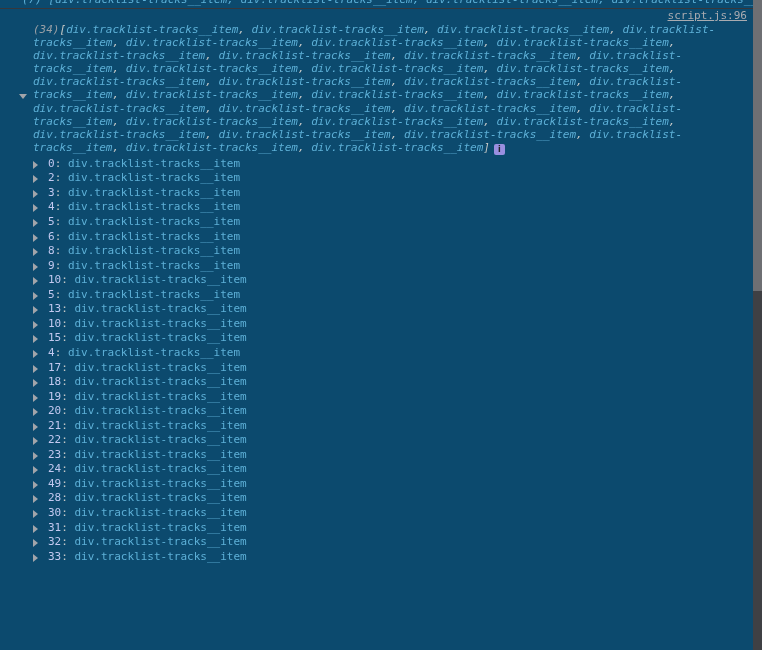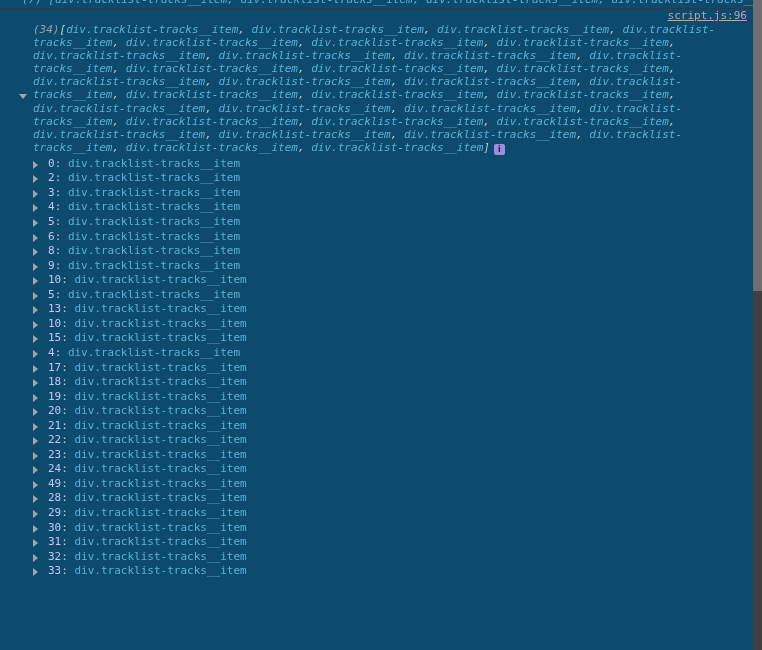--- a/index.html
+++ b/index.html
@@ -218,21 +218,20 @@
         <div class="prop-row"><span class="arrow"></span><span class="key">17</span><span class="colon">: </span><span class="val-node">div.tracklist-tracks__item</span></div>
         <div class="prop-row"><span class="arrow"></span><span class="key">18</span><span class="colon">: </span><span class="val-node">div.tracklist-tracks__item</span></div>
         <div class="prop-row"><span class="arrow"></span><span class="key">19</span><span class="colon">: </span><span class="val-node">div.tracklist-tracks__item</span></div>
         <div class="prop-row"><span class="arrow"></span><span class="key">20</span><span class="colon">: </span><span class="val-node">div.tracklist-tracks__item</span></div>
         <div class="prop-row"><span class="arrow"></span><span class="key">21</span><span class="colon">: </span><span class="val-node">div.tracklist-tracks__item</span></div>
         <div class="prop-row"><span class="arrow"></span><span class="key">22</span><span class="colon">: </span><span class="val-node">div.tracklist-tracks__item</span></div>
         <div class="prop-row"><span class="arrow"></span><span class="key">23</span><span class="colon">: </span><span class="val-node">div.tracklist-tracks__item</span></div>
         <div class="prop-row"><span class="arrow"></span><span class="key">24</span><span class="colon">: </span><span class="val-node">div.tracklist-tracks__item</span></div>
         <div class="prop-row"><span class="arrow"></span><span class="key">49</span><span class="colon">: </span><span class="val-node">div.tracklist-tracks__item</span></div>
         <div class="prop-row"><span class="arrow"></span><span class="key">28</span><span class="colon">: </span><span class="val-node">div.tracklist-tracks__item</span></div>
-        <div class="prop-row"><span class="arrow"></span><span class="key">29</span><span class="colon">: </span><span class="val-node">div.tracklist-tracks__item</span></div>
         <div class="prop-row"><span class="arrow"></span><span class="key">30</span><span class="colon">: </span><span class="val-node">div.tracklist-tracks__item</span></div>
         <div class="prop-row"><span class="arrow"></span><span class="key">31</span><span class="colon">: </span><span class="val-node">div.tracklist-tracks__item</span></div>
         <div class="prop-row"><span class="arrow"></span><span class="key">32</span><span class="colon">: </span><span class="val-node">div.tracklist-tracks__item</span></div>
         <div class="prop-row"><span class="arrow"></span><span class="key">33</span><span class="colon">: </span><span class="val-node">div.tracklist-tracks__item</span></div>
       </div>
 
   </div>
 
   <div class="scrollbar-track">
     <div class="scrollbar-thumb"></div>

